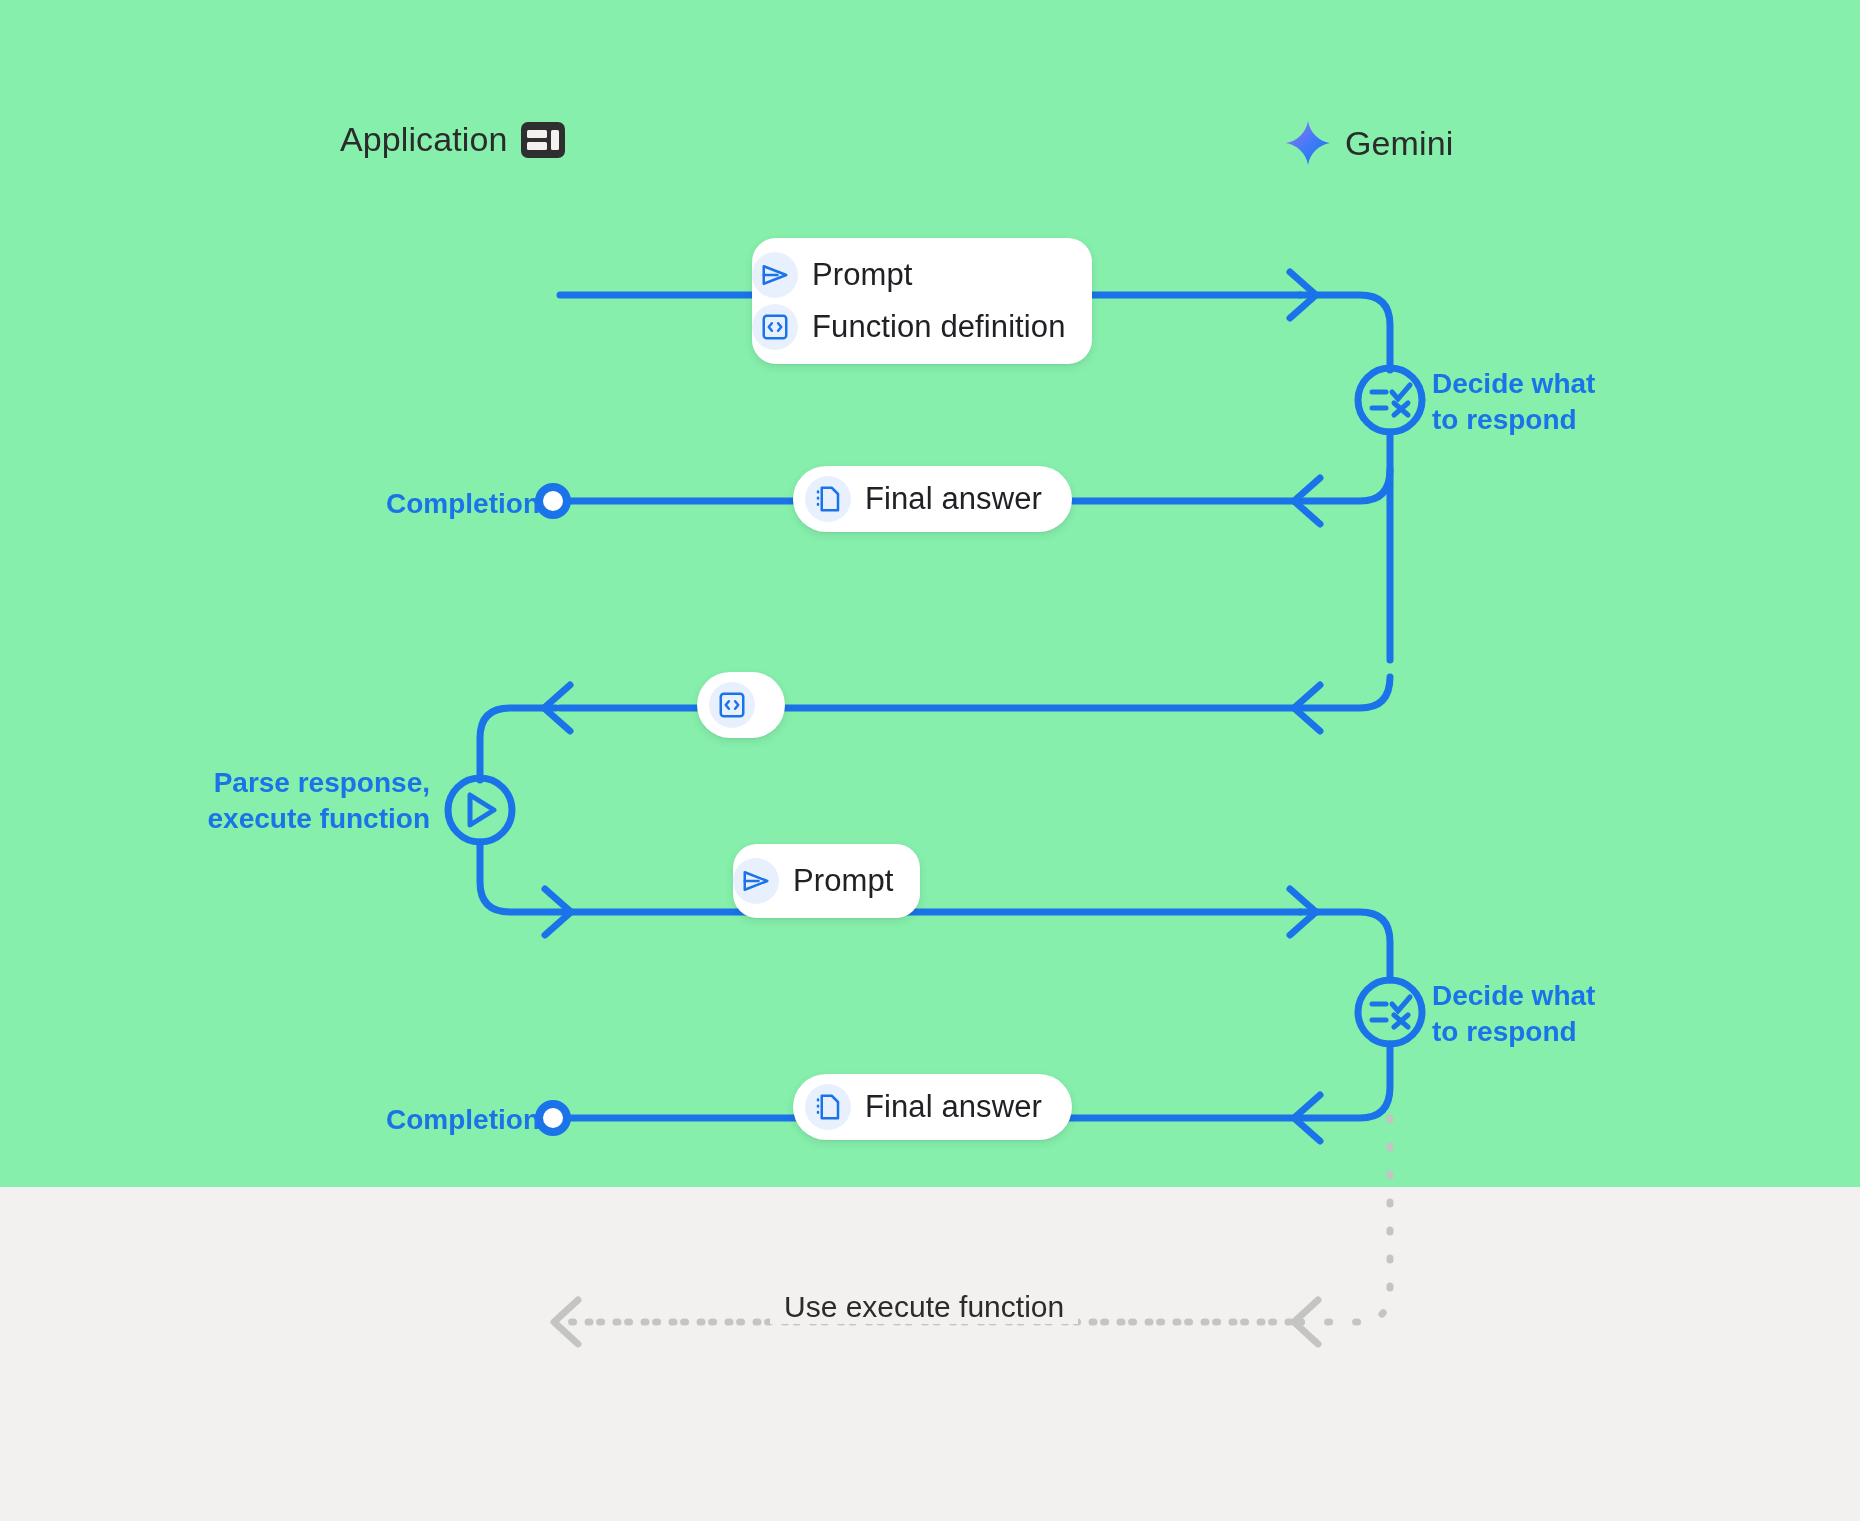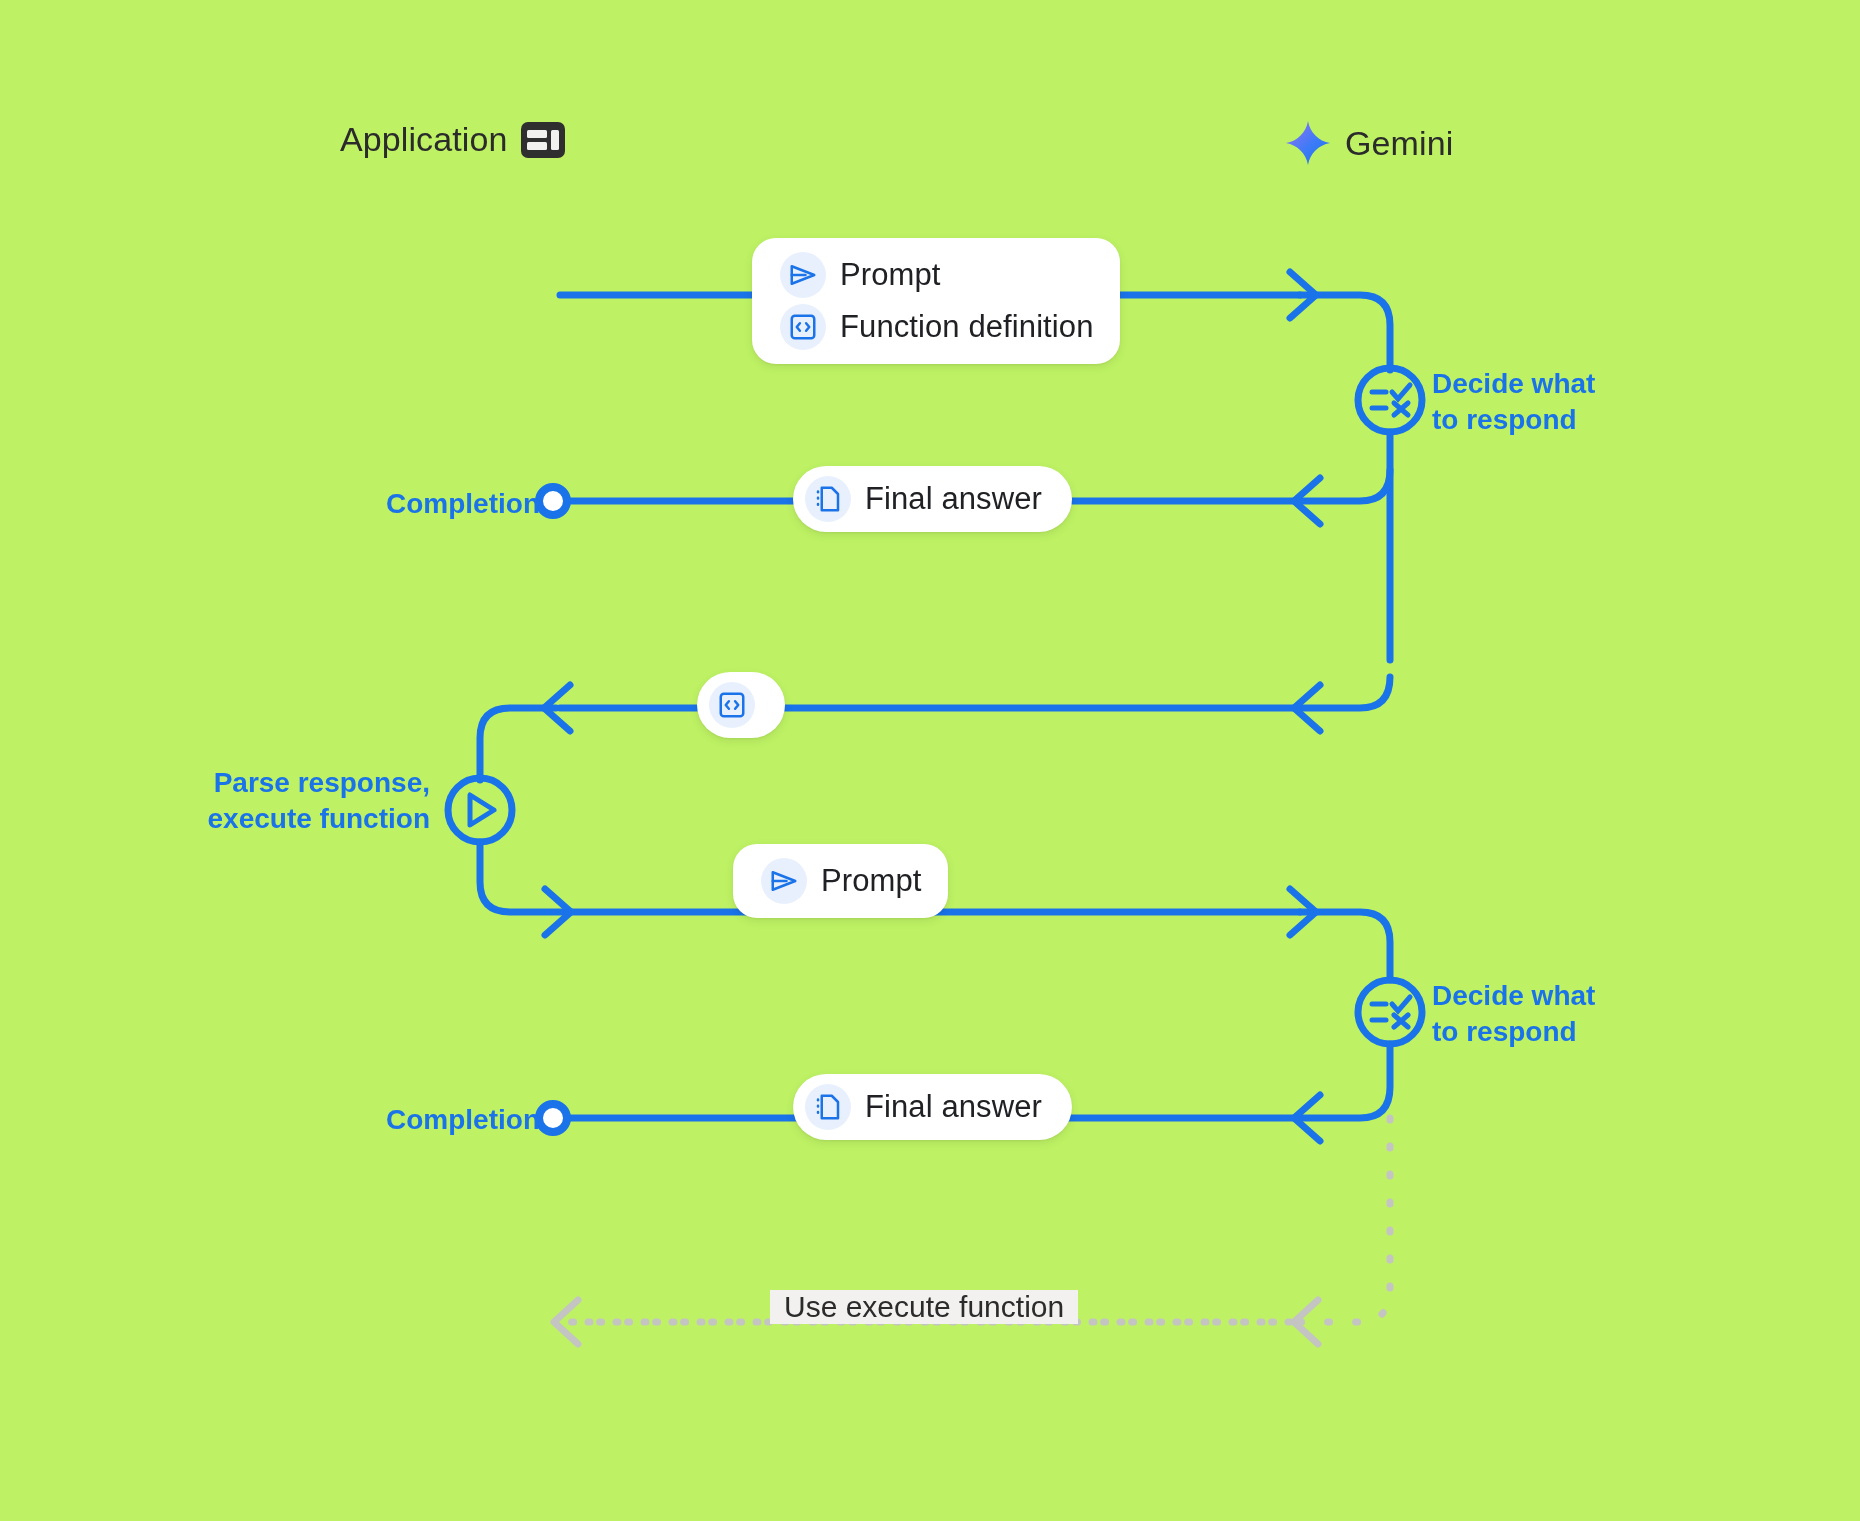--- a/index.html
+++ b/index.html
@@ -4,22 +4,22 @@
 <style>
   * { box-sizing: border-box; margin: 0; padding: 0; }
   html, body {
     width: 1860px; height: 1521px;
     background: #f2f1ef;
     font-family: "Liberation Sans", sans-serif;
     overflow: hidden;
   }
   #stage {
     position: relative;
-    width: 1860px; height: 1521px;
-    background: #bef264;
+    width: 1860px; height: 1187px;
+    background: #86efac;
   }
   svg#wires {
     position: absolute; top: 0; left: 0;
     width: 1860px; height: 1521px;
     pointer-events: none;
   }
 
   
   .actor {
     position: absolute;
@@ -73,21 +73,21 @@
   #cap-completion-1 { left: 365px; top: 486px; width: 175px; text-align: right; }
   #cap-completion-2 { left: 365px; top: 1102px; width: 175px; text-align: right; }
   #cap-parse { left: 190px; top: 765px; width: 240px; text-align: right; }
 
   
   .card {
     position: absolute;
     background: #ffffff;
     border-radius: 24px;
     box-shadow: 0 3px 10px rgba(0,0,0,.09), 0 1px 2px rgba(0,0,0,.05);
-    padding: 14px 26px 14px 28px;
+    padding: 14px 26px 14px 0;
     display: flex; flex-direction: column;
     gap: 6px;
     z-index: 5;
   }
   .card.pill { border-radius: 34px; padding: 10px 30px 10px 12px; align-items: center; }
   .row { display: flex; align-items: center; gap: 14px; }
   .row-label {
     font-size: 31px; color: #202124; white-space: pre;
     letter-spacing: .1px;
   }

